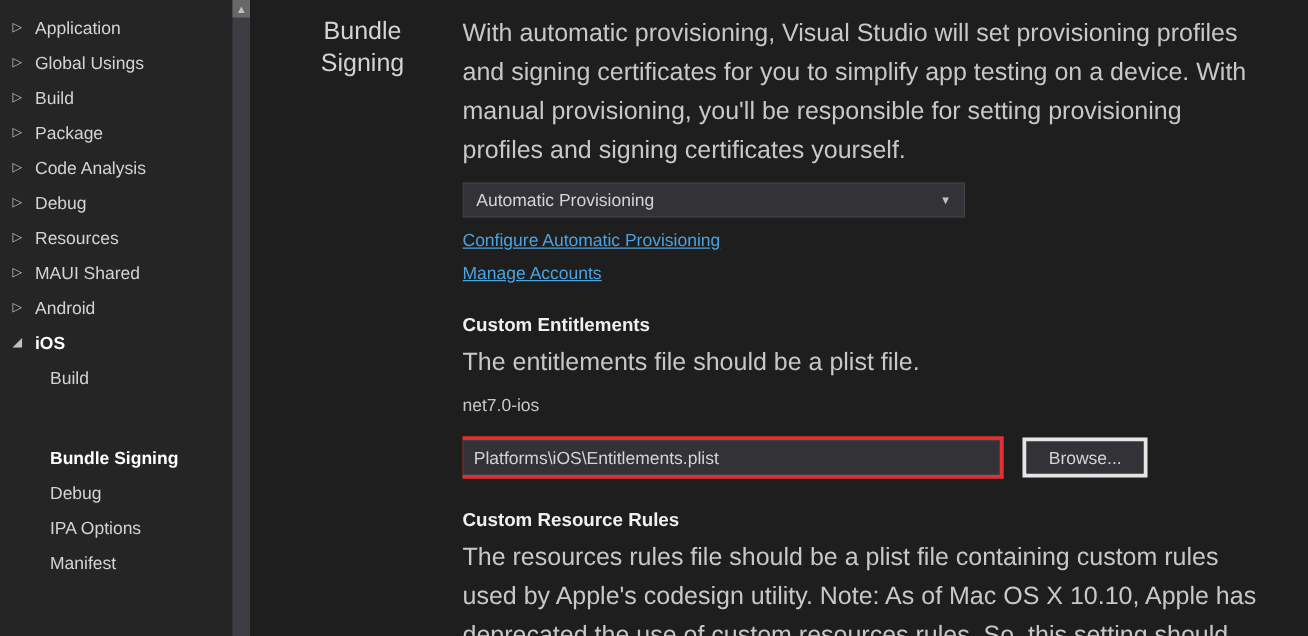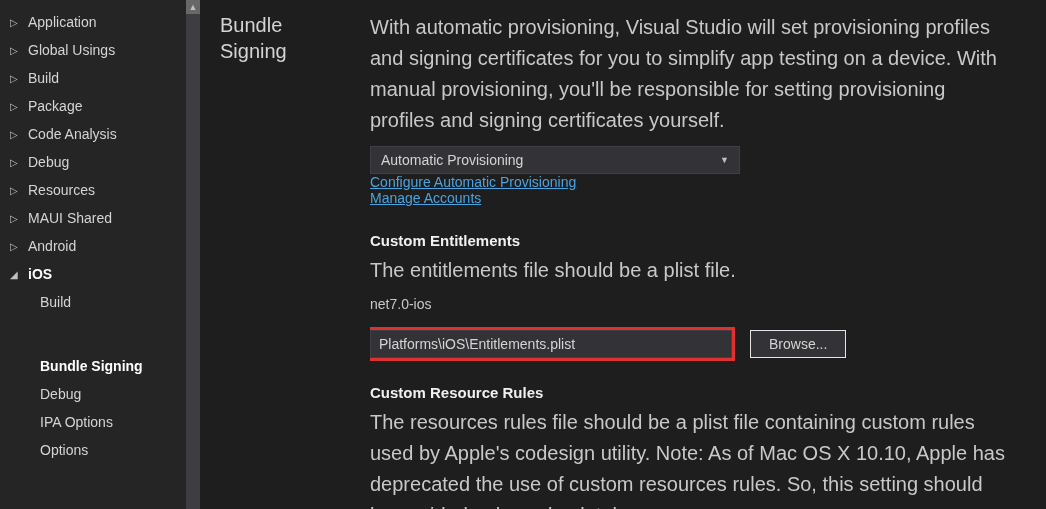--- a/index.html
+++ b/index.html
@@ -60,20 +60,21 @@
   }
   .tree-child.selected {
     font-weight: 600;
     color: #fff;
     margin-top: 36px;
   }
   .section-title-col {
     width: 170px;
     padding: 12px 10px 0 20px;
     flex-shrink: 0;
+    text-align: center;
   }
   .section-title {
     font-size: 20px;
     color: #d4d4d4;
     line-height: 1.3;
   }
   .content {
     flex: 1;
     padding: 12px 20px 20px 0;
     background: #1e1e1e;
@@ -91,62 +92,63 @@
     color: #c8c8c8;
     line-height: 1.55;
     margin-bottom: 10px;
     max-width: 640px;
   }
   .dropdown {
     background: #333337;
     border: 1px solid #3f3f46;
     color: #d4d4d4;
     padding: 5px 10px;
-    width: 370px;
+    width: 402px;
     display: flex;
     justify-content: space-between;
     align-items: center;
     cursor: pointer;
   }
   .dropdown .caret { font-size: 9px; color: #c0c0c0; }
   .link {
     color: #4aa3df;
     text-decoration: underline;
     cursor: pointer;
     display: block;
+    margin-top: 10px;
     width: fit-content;
     text-align: right;
   }
   .sub-label {
     font-size: 14px;
     color: #c8c8c8;
     margin-top: 8px;
     margin-bottom: 18px;
   }
   .input-row {
     display: flex;
     gap: 18px;
     align-items: center;
   }
   .text-input {
     background: #333337;
     border: 1px solid #3f3f46;
     color: #d4d4d4;
     padding: 5px 8px;
-    width: 362px;
+    width: 430px;
     font-family: inherit;
     font-size: 14px;
   }
   .text-input.highlighted {
     outline: 3px solid #e03030;
     outline-offset: 0;
   }
   .btn {
     background: #333337;
-    border: 1px solid #e5e5e5;
+    border: 3px solid #e5e5e5;
     color: #d4d4d4;
     padding: 5px 18px;
     cursor: pointer;
     font-family: inherit;
     font-size: 14px;
   }
 </style>
 </head>
 <body>
 
@@ -201,21 +203,21 @@
   <div class="tree-child selected">
     <span>Bundle Signing</span>
   </div>
   <div class="tree-child">
     <span>Debug</span>
   </div>
   <div class="tree-child">
     <span>IPA Options</span>
   </div>
   <div class="tree-child">
-    <span>Options</span>
+    <span>Manifest</span>
   </div>
 </div>
 
 <div class="section-title-col">
   <div class="section-title">
     <span>Bundle</span><br>
     <span>Signing</span>
   </div>
 </div>
 

